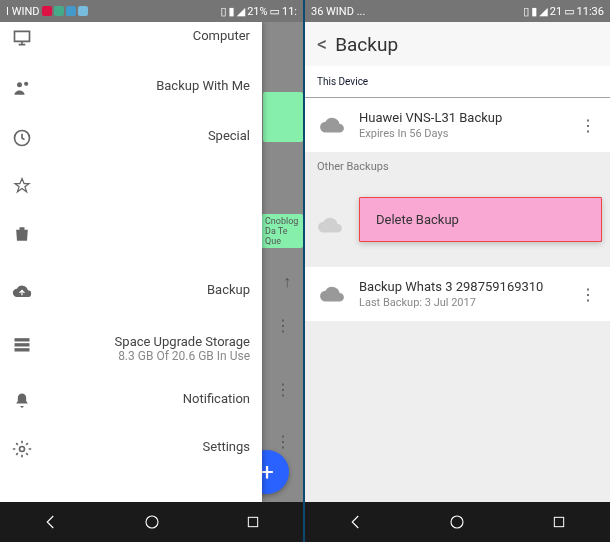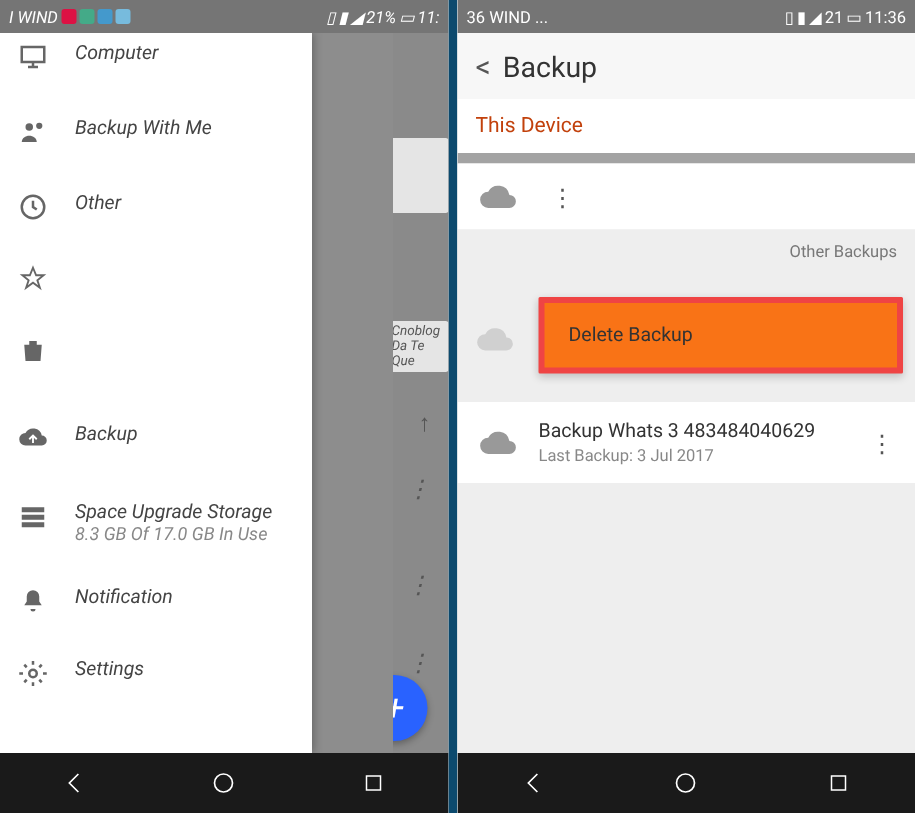--- a/index.html
+++ b/index.html
@@ -12,21 +12,21 @@
     overflow: hidden;
   }
   .phone {
     height: 542px;
     display: flex;
     flex-direction: column;
     background: #fff;
     position: relative;
     overflow: hidden;
   }
-  .phone-left { width: 305px; border-right: 6px solid #0c4a6e; font-style: italic; }
+  .phone-left { width: 305px; border-right: 2px solid #0c4a6e; }
   .phone-right { width: 305px; }
 
   
   .status-bar {
     height: 22px;
     background: #757575;
     color: #fff;
     font-size: 11px;
     display: flex;
     align-items: center;
@@ -64,25 +64,26 @@
   .phone-left .content {
     flex: 1;
     position: relative;
     background: #8d8d8d;
   }
   .drawer {
     position: absolute;
     left: 0;
     top: 0;
     bottom: 0;
-    width: 208px;
+    width: 262px;
     background: #fff;
     box-shadow: 1px 0 6px rgba(0,0,0,.3);
     z-index: 5;
     overflow: hidden;
+    text-align: right;
   }
   .drawer-item {
     display: flex;
     align-items: flex-start;
     padding: 0 12px;
     font-size: 13px;
     color: #444;
   }
   .drawer-item .di-icon {
     width: 38px;
@@ -116,21 +117,21 @@
     top: 0;
     bottom: 0;
     left: 262px;
     background: #8a8a8a;
     z-index: 1;
     overflow: hidden;
   }
   .bg-card {
     position: absolute;
     right: 0;
-    background: #e5e5e5;
+    background: #86efac;
     color: #565656;
     font-size: 9px;
     border-radius: 2px;
     padding: 2px 4px;
     margin-left: 16px;
   }
   .fab {
     position: absolute;
     right: 14px;
     bottom: 8px;
@@ -165,24 +166,24 @@
     background: #f7f7f7;
     padding: 10px 12px;
     font-size: 19px;
     color: #333;
     display: flex;
     align-items: center;
     gap: 8px;
   }
   .r-section-title {
     padding: 10px 12px;
-    font-size: 14px;
-    color: #c2410c;
+    font-size: 10px;
+    color: #0f172a;
     background: #fff;
-    border-bottom: 7px solid #a3a3a3;
+    border-bottom: 1px solid #a3a3a3;
   }
   .backup-row {
     display: flex;
     align-items: center;
     padding: 12px 6px 12px 12px;
     background: #fff;
     gap: 12px;
   }
   .backup-row .cloud-icon {
     width: 30px;
@@ -194,21 +195,20 @@
   .backup-row .cloud-icon svg { width: 26px; height: 20px; fill: #999; }
   .backup-row .bu-text { flex: 1; }
   .backup-row .bu-title { font-size: 13px; color: #333; }
   .backup-row .bu-sub { font-size: 11px; color: #888; margin-top: 2px; }
   .backup-row .bu-more { padding: 0 8px; color: #555; font-size: 16px; }
   .r-sub-header {
     padding: 8px 12px;
     font-size: 11px;
     color: #777;
     background: #eee;
-    text-align: right;
   }
   .popup-area {
     position: relative;
     background: #eee;
     height: 86px;
   }
   .faded-row {
     position: absolute;
     left: 0; right: 0;
     top: 22px;
@@ -216,22 +216,22 @@
     display: flex;
     align-items: center;
     padding: 12px;
     gap: 12px;
   }
   .popup {
     position: absolute;
     left: 54px;
     right: 8px;
     top: 16px;
-    background: #f97316;
-    border: 4px solid #ef4444;
+    background: #f9a8d4;
+    border: 1px solid #ef4444;
     box-shadow: 0 2px 6px rgba(0,0,0,.2);
     padding: 14px 16px;
     font-size: 13px;
     color: #333;
     border-radius: 1px;
   }
 
   .status-apps {
     display: flex;
     gap: 2px;
@@ -307,21 +307,21 @@
         <span class="di-label">Backup With Me</span>
       </div>
 
       <div class="drawer-item" style="padding-top:16px;padding-bottom:14px">
         <span class="di-icon">
           <svg viewBox="0 0 24 24">
               <circle cx="12" cy="12" r="9" fill="none" stroke="#666" stroke-width="2"></circle>
               <path d="M12 7v5l3 2" fill="none" stroke="#666" stroke-width="2"></path>
             </svg>
         </span>
-        <span class="di-label">Other</span>
+        <span class="di-label">Special</span>
       </div>
 
       <div class="drawer-item" style="padding-top:14px;padding-bottom:14px">
         <span class="di-icon">
           <svg viewBox="0 0 24 24">
               <path d="M12 3l2.5 6h6l-5 4 2 6-5.5-4-5.5 4 2-6-5-4h6z" fill="none" stroke="#666" stroke-width="1.5"></path>
             </svg>
         </span>
       </div>
 
@@ -347,21 +347,21 @@
       <div class="drawer-item" style="padding-top:18px;padding-bottom:10px">
         <span class="di-icon">
           <svg viewBox="0 0 24 24">
               <rect x="3" y="5" width="18" height="4"></rect>
               <rect x="3" y="11" width="18" height="4"></rect>
               <rect x="3" y="17" width="18" height="4"></rect>
             </svg>
         </span>
         <span class="di-label">
           <div>Space Upgrade Storage</div>
-          <div class="drawer-sub">8.3 GB Of 17.0 GB In Use</div>
+          <div class="drawer-sub">8.3 GB Of 20.6 GB In Use</div>
         </span>
       </div>
 
       <div class="drawer-item" style="padding-top:18px;padding-bottom:14px">
         <span class="di-icon">
           <svg viewBox="0 0 24 24">
               <path d="M12 3a5 5 0 00-5 5v4l-2 3h14l-2-3V8a5 5 0 00-5-5zM10 18a2 2 0 004 0"></path>
             </svg>
         </span>
         <span class="di-label">Notification</span>
@@ -421,20 +421,24 @@
     </div>
 
     <div class="r-section-title">This Device</div>
 
     <div class="backup-row">
       <span class="cloud-icon">
         <svg viewBox="0 0 24 16">
             <path d="M6 15a5 5 0 010-10 7 7 0 0113 2 4 4 0 010 8H6z"></path>
           </svg>
       </span>
+      <div class="bu-text">
+        <div class="bu-title">Huawei VNS-L31 Backup</div>
+        <div class="bu-sub">Expires In 56 Days</div>
+      </div>
       <span class="bu-more">⋮</span>
     </div>
 
     <div class="r-sub-header">Other Backups</div>
 
     <div class="popup-area">
       <div class="faded-row">
         <span class="cloud-icon">
           <svg viewBox="0 0 24 16" width="26" height="20">
               <path d="M6 15a5 5 0 010-10 7 7 0 0113 2 4 4 0 010 8H6z" fill="#999"></path>
@@ -446,21 +450,21 @@
       </div>
     </div>
 
     <div class="backup-row">
       <span class="cloud-icon">
         <svg viewBox="0 0 24 16">
             <path d="M6 15a5 5 0 010-10 7 7 0 0113 2 4 4 0 010 8H6z"></path>
           </svg>
       </span>
       <div class="bu-text">
-        <div class="bu-title">Backup Whats 3 483484040629</div>
+        <div class="bu-title">Backup Whats 3 298759169310</div>
         <div class="bu-sub">Last Backup: 3 Jul 2017</div>
       </div>
       <span class="bu-more">⋮</span>
     </div>
 
     <div style="flex:1;background:#eee"></div>
   </div>
 
   <div class="nav-bar">
     <div class="nav-btn nav-back">

